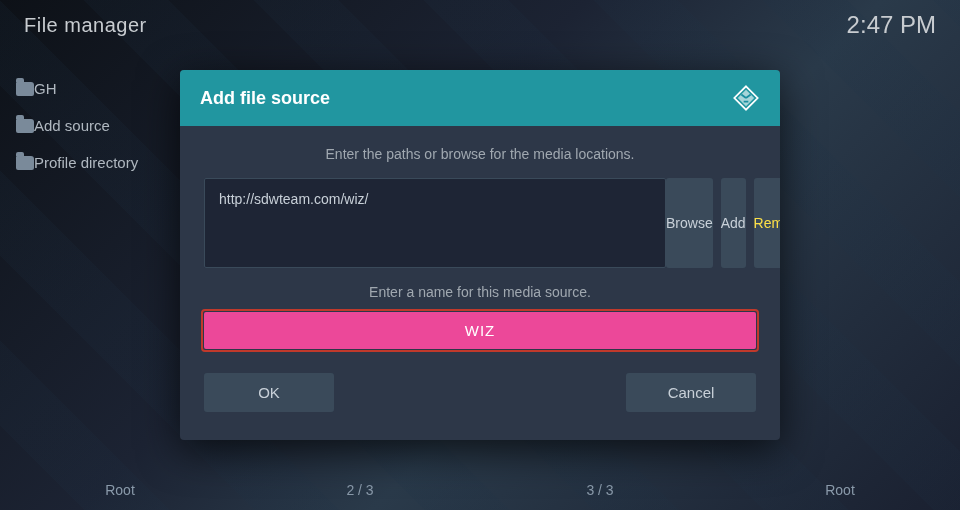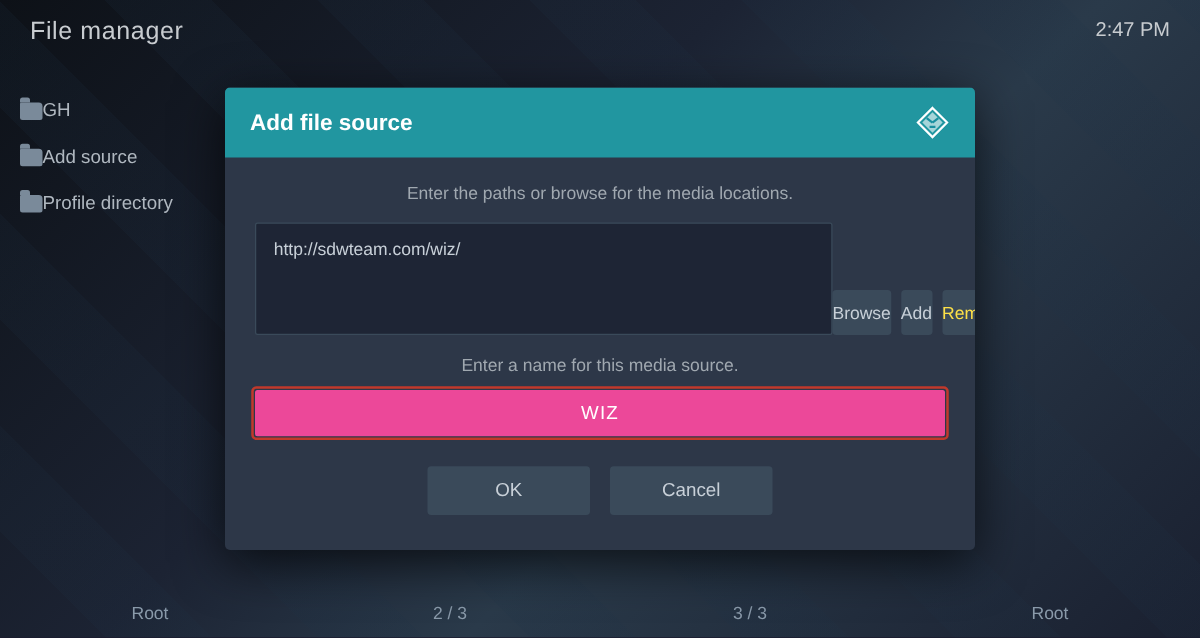--- a/index.html
+++ b/index.html
@@ -47,21 +47,21 @@
 
     .app-title {
       color: #c8ccd0;
       font-size: 20px;
       font-weight: 400;
       letter-spacing: 0.5px;
     }
 
     .clock {
       color: #c8ccd0;
-      font-size: 16px;
+      font-size: 24px;
       font-weight: 400;
     }
 
     
     .sidebar {
       position: absolute;
       top: 50px;
       left: 0;
       width: 175px;
       bottom: 40px;
@@ -172,21 +172,20 @@
       color: #a0a8b0;
       font-size: 14px;
       text-align: center;
       margin-bottom: 16px;
     }
 
     .path-row {
       display: flex;
       gap: 0;
       margin-bottom: 16px;
-      align-items: flex-end;
     }
 
     .path-input-area {
       flex: 1;
       background: #1e2535;
       border: 1px solid #3a4a5a;
       border-radius: 2px;
       min-height: 90px;
       padding: 12px 14px;
       color: #c8d0d8;
@@ -249,21 +248,21 @@
     .name-input-highlight {
       position: absolute;
       inset: -3px;
       border: 2px solid #c0392b;
       border-radius: 4px;
       pointer-events: none;
     }
 
     .dialog-footer {
       display: flex;
-      justify-content: center;
+      justify-content: space-between;
       gap: 16px;
       padding-top: 4px;
       padding-bottom: 8px;
     }
 
     .footer-btn {
       background: #3a4a5a;
       color: #c8d0d8;
       border: none;
       border-radius: 3px;

